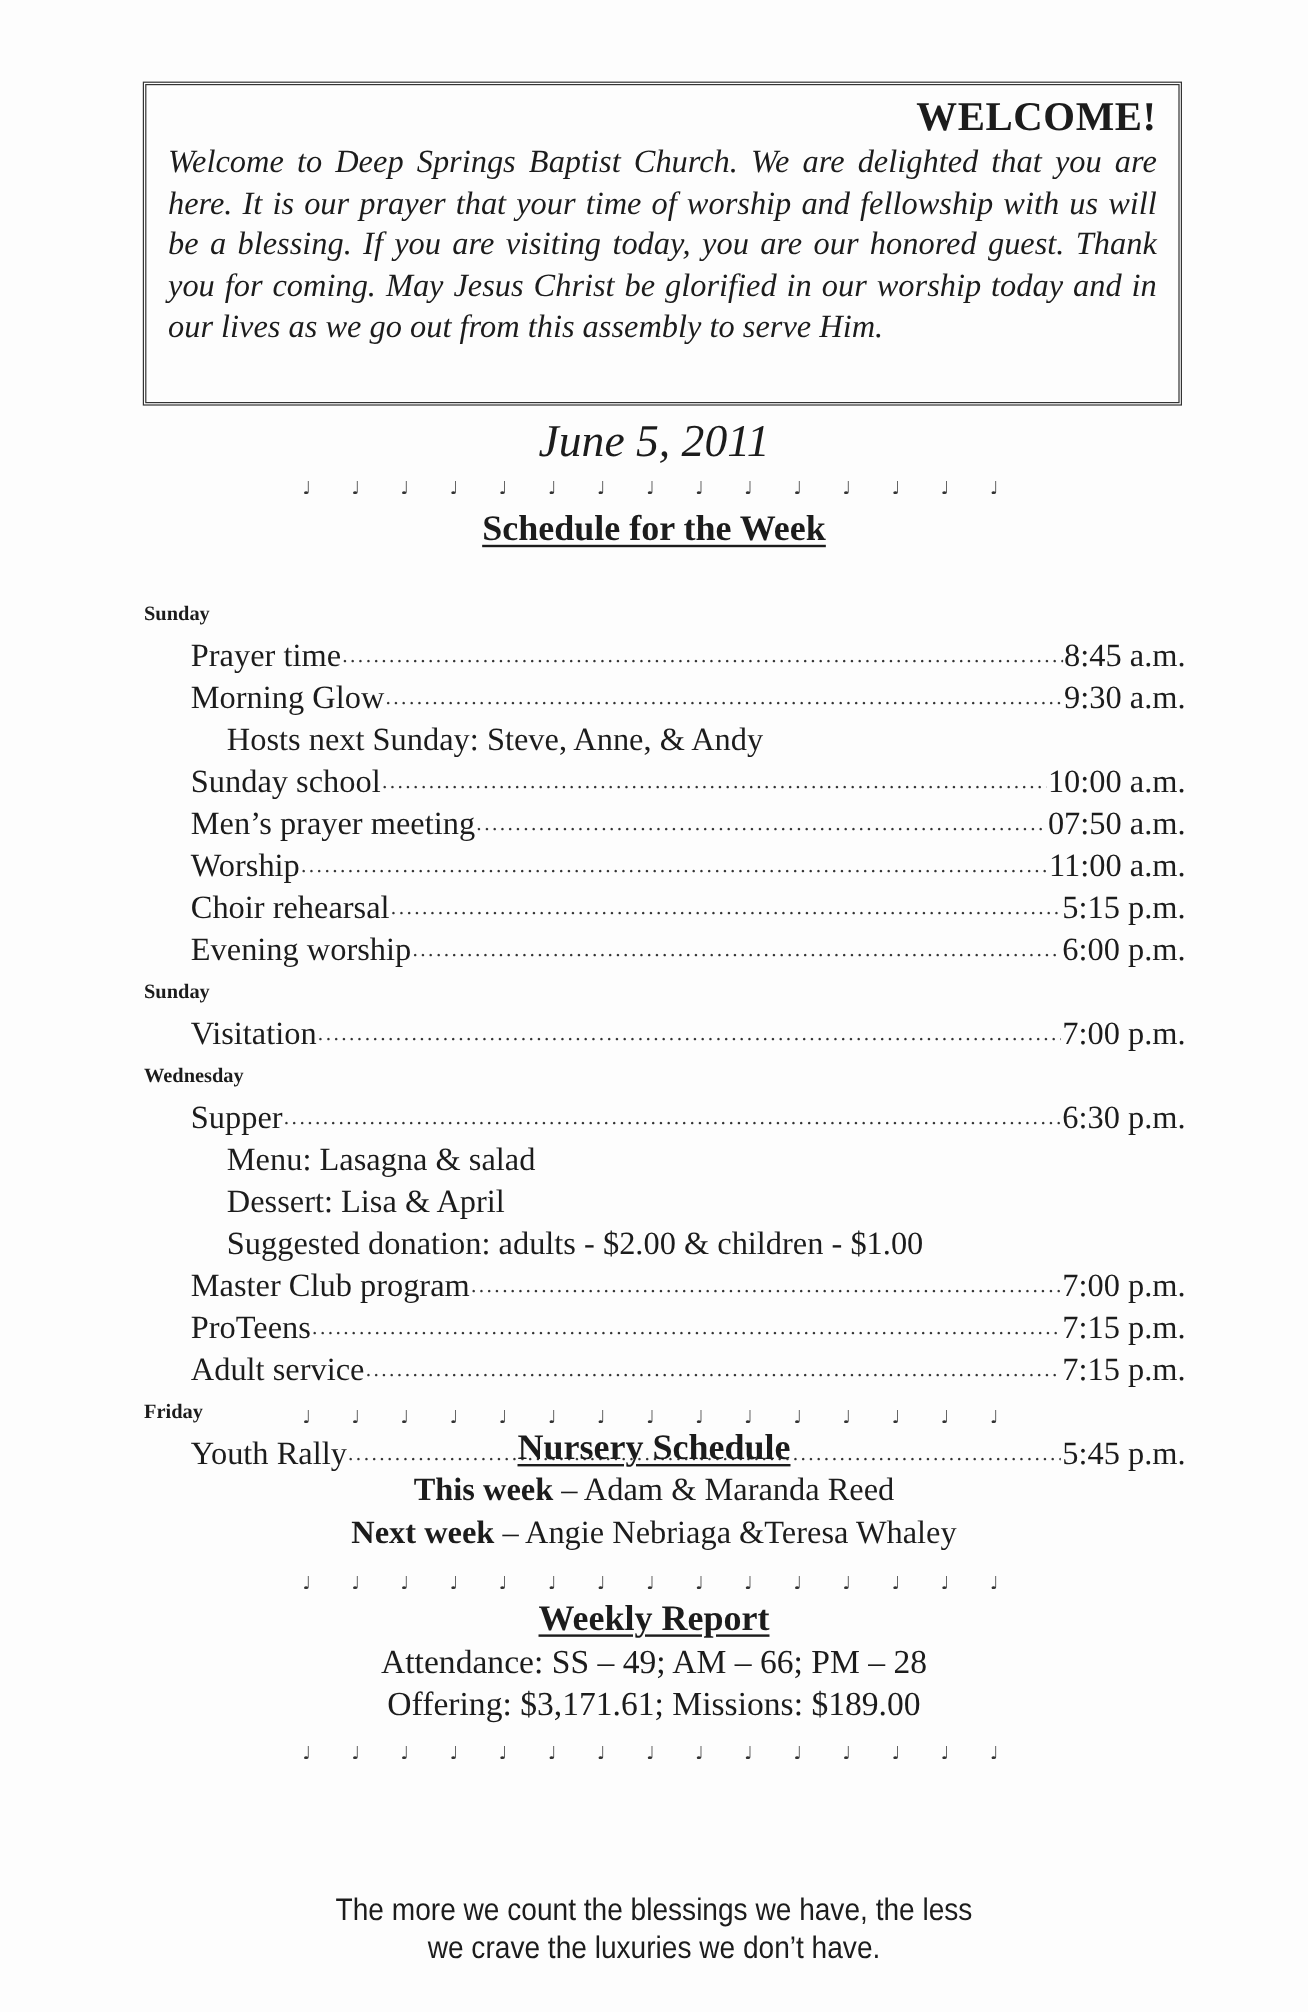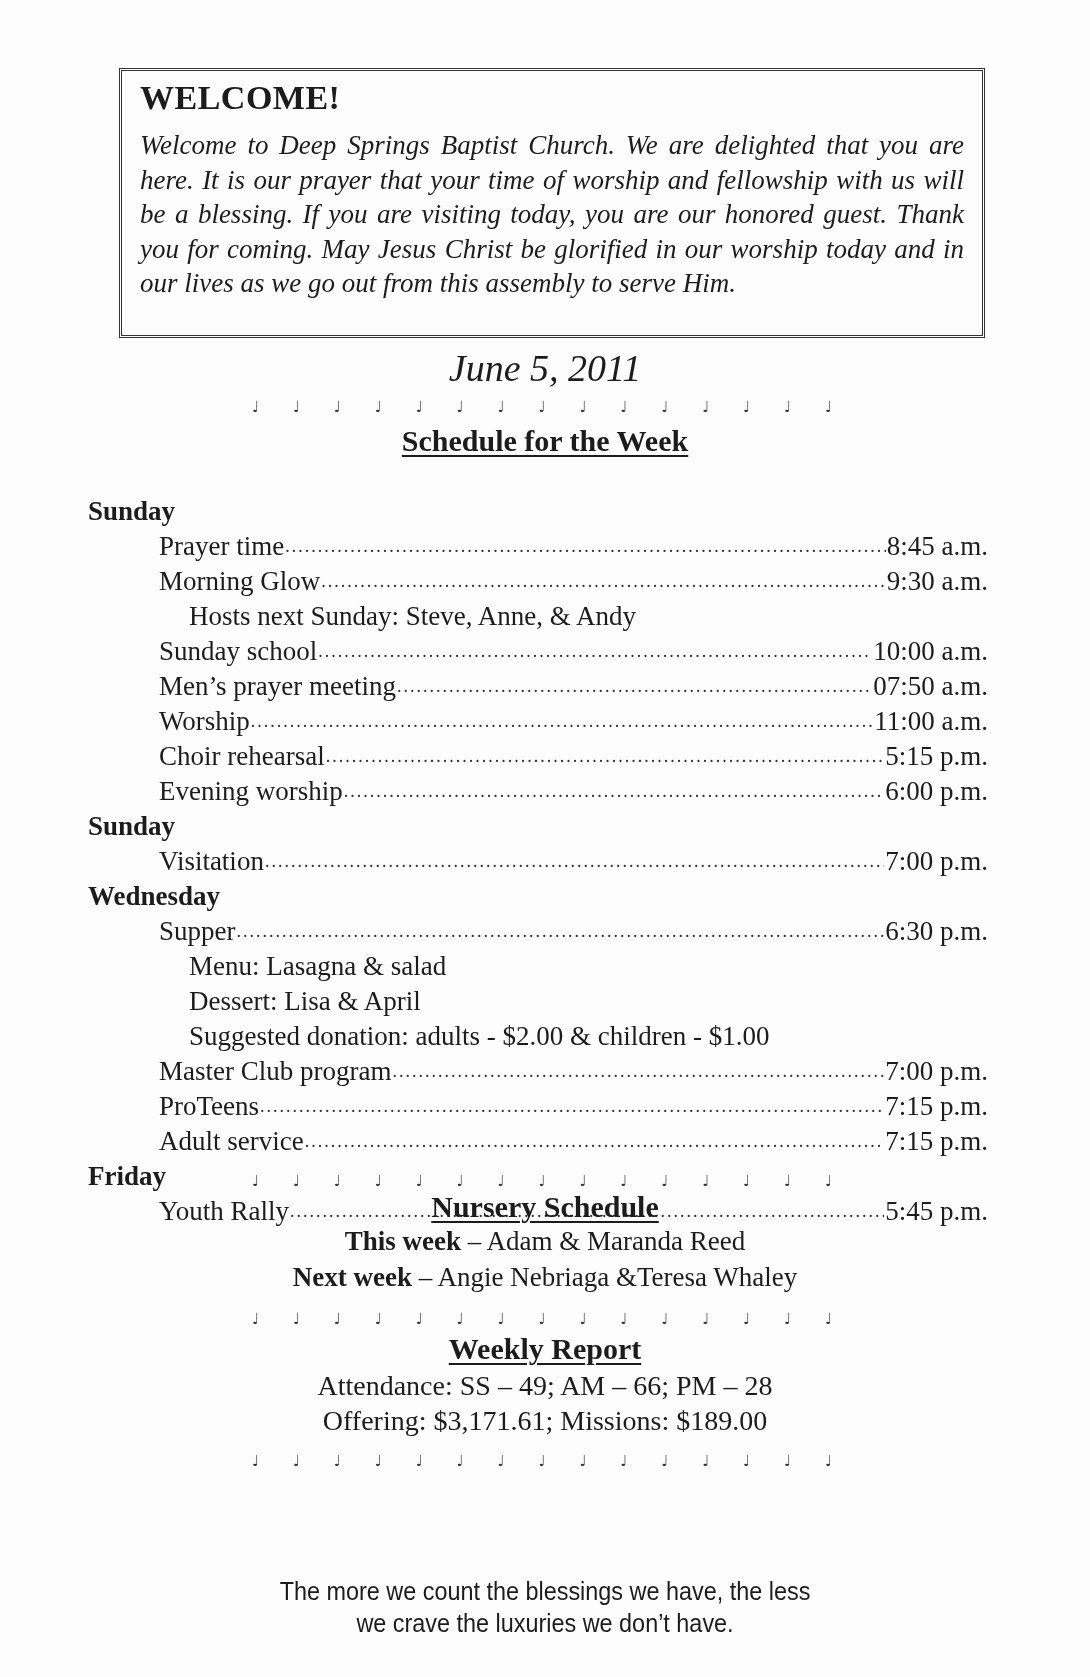--- a/index.html
+++ b/index.html
@@ -6,41 +6,41 @@
   body {
     width: 1090px; height: 1677px; background: #fdfdfd;
     font-family: "Liberation Serif", "DejaVu Serif", serif; color: #1c1c1c;
     position: relative; overflow: hidden;
   }
   .welcome-box {
     position: absolute; left: 119px; top: 68px; width: 866px; height: 270px;
     border: 3px double #333; box-sizing: border-box; padding: 6px 18px 0 18px;
   }
   .welcome-title {
-    text-align: left; font-weight: bold; font-size: 34px; letter-spacing: 0.5px;
-    line-height: 38px; margin: 2px 0 11px 0;
+    text-align: right; font-weight: bold; font-size: 34px; letter-spacing: 0.5px;
+    line-height: 38px; margin: 2px 0 0 0;
   }
   .welcome-text {
     font-size: 27px; line-height: 34.5px; text-align: justify; margin: 0; font-style: italic;
   }
   .date {
     position: absolute; top: 346px; left: 0; width: 1090px; text-align: center;
     font-style: italic; font-size: 38px;
   }
   .note-row {
     position: absolute; left: 252px; width: 580px; display: flex; justify-content: space-between;
     font-size: 15px; font-family: "DejaVu Sans", sans-serif; color: #333;
   }
   .section-title {
     position: absolute; left: 0; width: 1090px; text-align: center;
     font-weight: bold; font-size: 30px; text-decoration: underline;
     text-decoration-thickness: 2px; text-underline-offset: 4px;
   }
   .schedule { position: absolute; left: 88px; top: 494px; width: 900px; }
-  .day { font-weight: bold; font-size: 27px; height: 35px; line-height: 35px; }
+  .day { font-weight: bold; font-size: 17px; height: 35px; line-height: 35px; margin-left: 32px; }
   .event { display: flex; font-size: 27px; height: 35px; line-height: 35px; padding-left: 23px; }
   .event .name { white-space: nowrap; margin-left: 48px; }
   .event .dots {
     flex: 1; overflow: hidden; white-space: nowrap; margin: 0 1px;
     letter-spacing: 2px; font-size: 18px; color: #333;
   }
   .event .time { white-space: nowrap; }
   .sub { font-size: 27px; height: 35px; line-height: 35px; padding-left: 101px; }
   .nursery-line {
     position: absolute; left: 0; width: 1090px; text-align: center; font-size: 27px;

